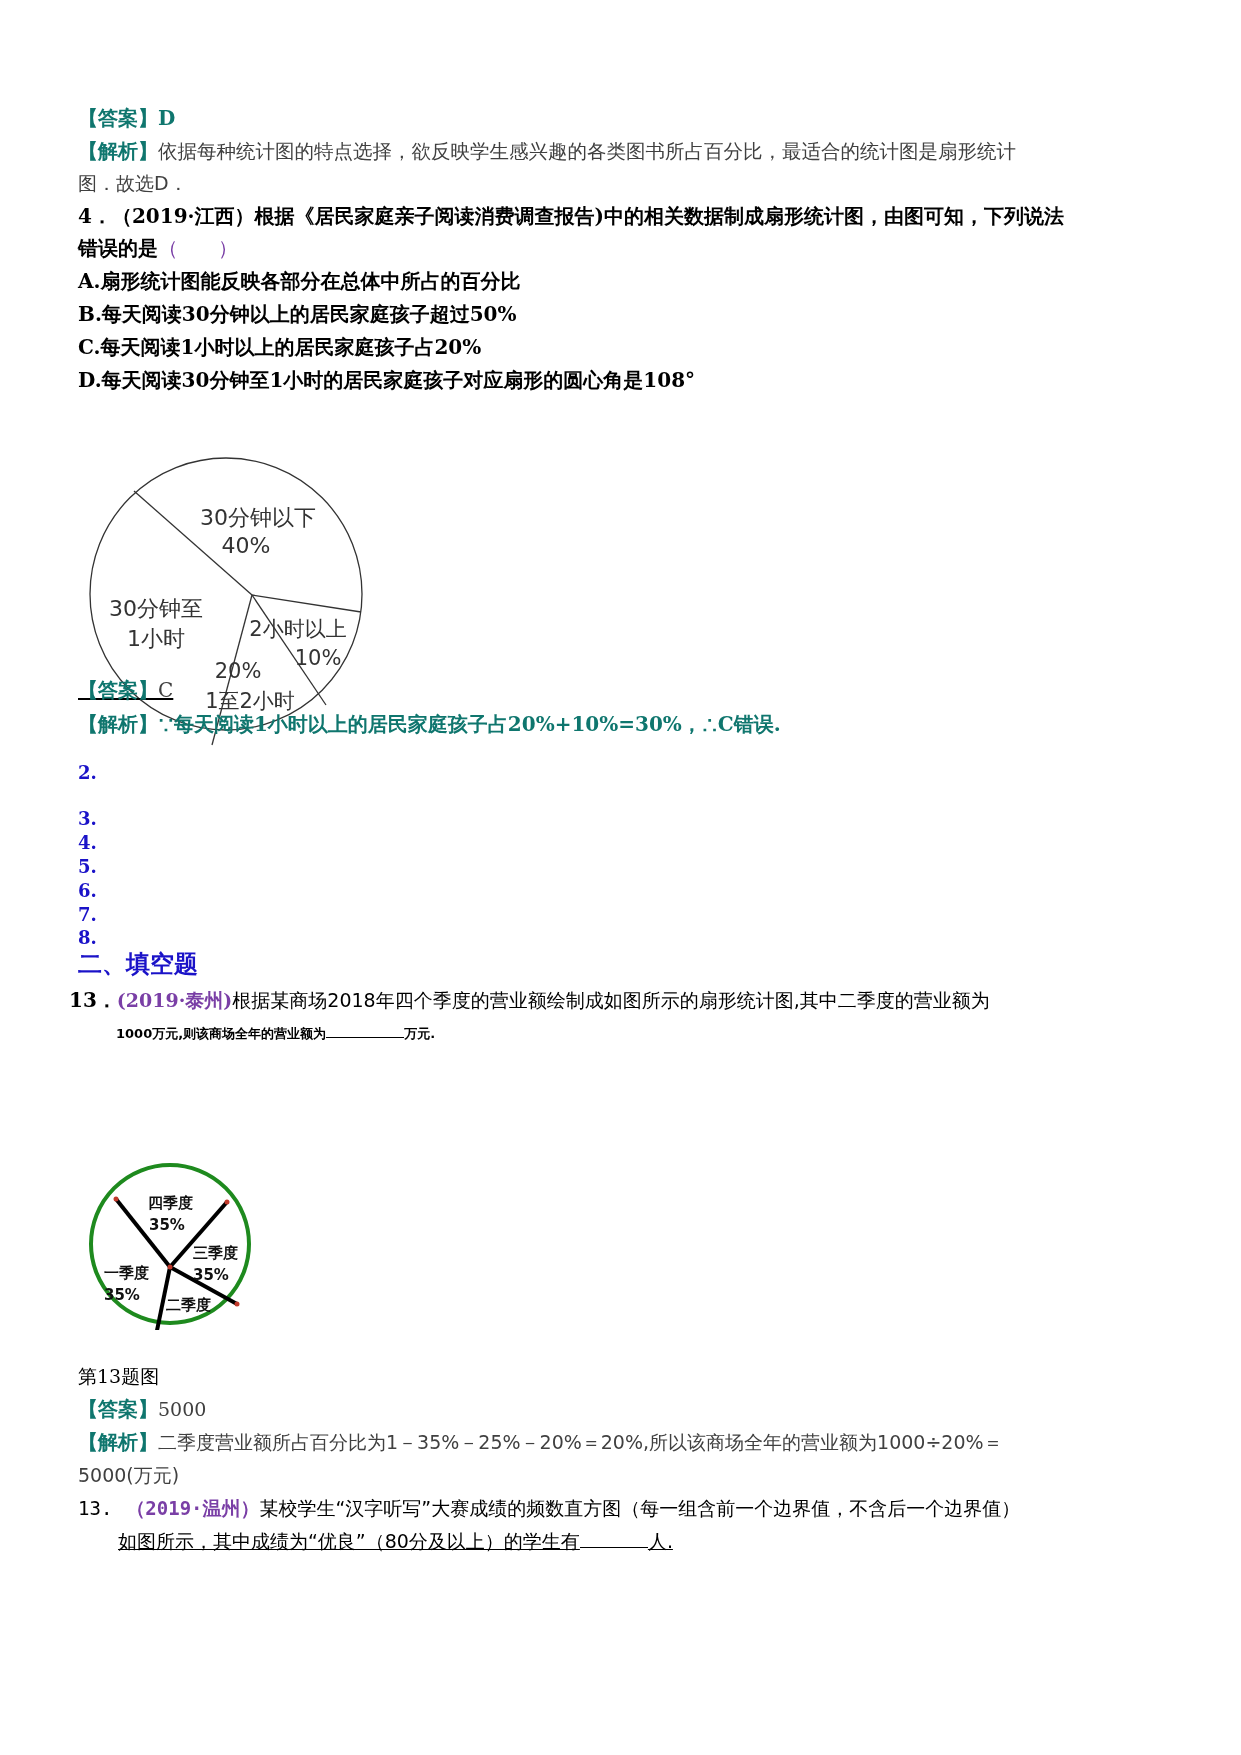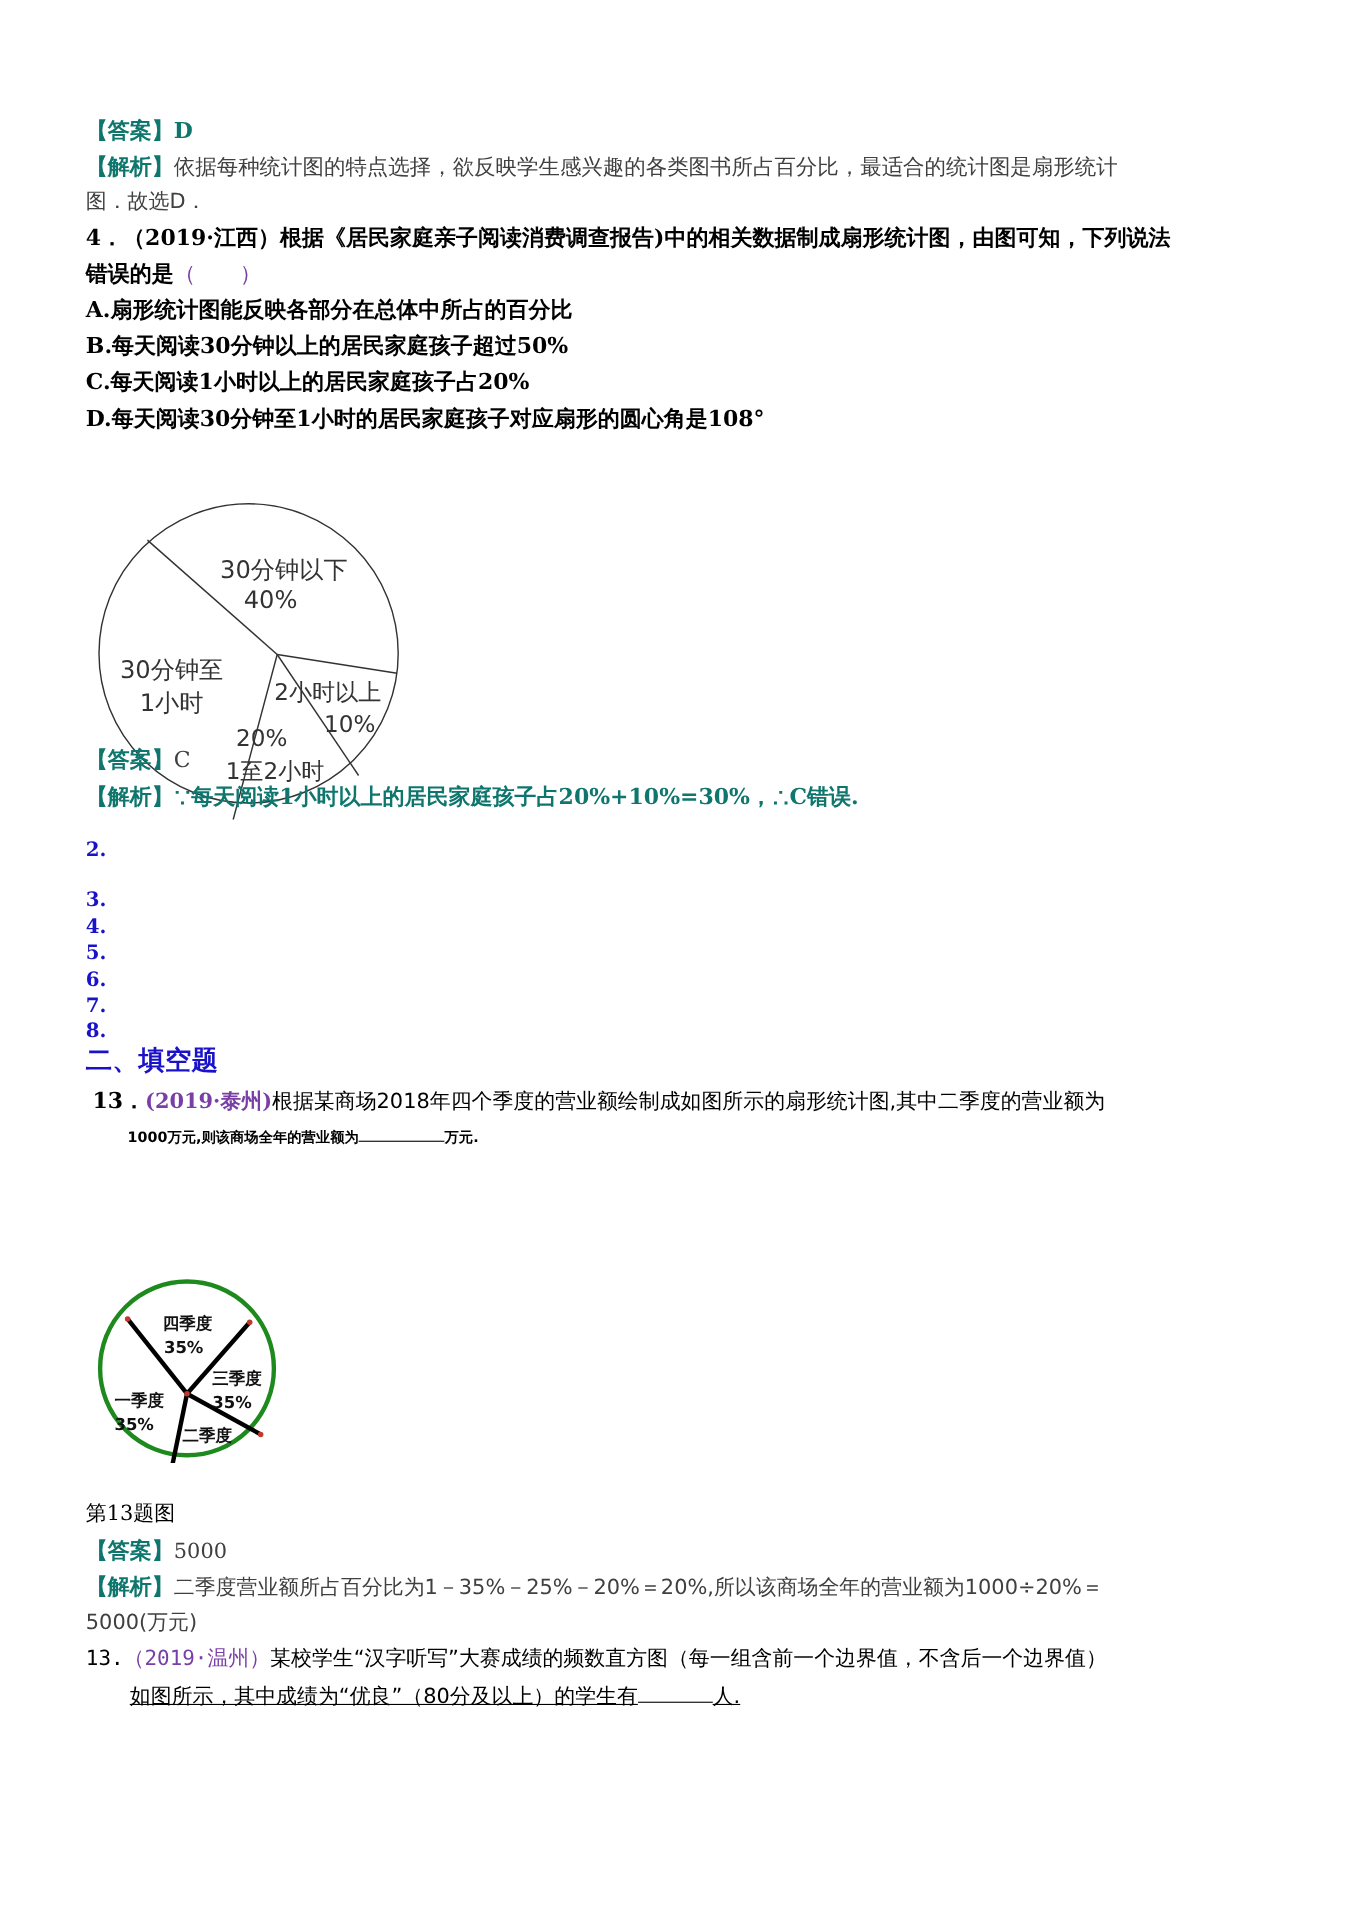--- a/index.html
+++ b/index.html
@@ -5,21 +5,21 @@
     html, body { margin: 0; padding: 0; background: #ffffff; }
     body { width: 1241px; height: 1755px; position: relative; overflow: hidden;
            font-family: "DejaVu Serif", "Liberation Serif", serif; color: #000; }
     .abs { position: absolute; white-space: nowrap; }
     .line { font-size: 20px; line-height: 28px; }
     .red { color: #404040; }
     .redb { color: #0f766e; font-weight: bold; }
     .bold { font-weight: bold; }
     .blue { color: #1a12c8; font-weight: bold; }
     .purple { color: #7a3fa6; font-weight: bold; }
-    .purple-sans { color: #7a3fa6; font-weight: normal; }
+    .purple-sans { color: #7a3fa6; font-weight: bold; margin-left: 14px; }
     .paren { color: #7a3fa6; }
     .sans { font-family: "DejaVu Sans", "Liberation Sans", sans-serif; }
     .blank { display: inline-block; border-bottom: 1px solid #000; height: 20px; vertical-align: baseline; }
     svg text { font-family: "DejaVu Sans", "Liberation Sans", sans-serif; }
   </style>
 </head>
 <body>
 
 <div class="abs line" style="left:78px; top:104px;">
   <span class="redb">【答案】</span><span class="redb">D</span>
@@ -56,38 +56,38 @@
     <text x="158" y="113" text-anchor="middle">40%</text>
     <text x="210" y="196" text-anchor="middle" font-size="21">2小时以上</text>
     <text x="230" y="225" text-anchor="middle" font-size="21">10%</text>
     <text x="150" y="238" text-anchor="middle" font-size="21">20%</text>
     <text x="162" y="268" text-anchor="middle" font-size="21">1至2小时</text>
     <text x="68" y="176" text-anchor="middle">30分钟至</text>
     <text x="68" y="206" text-anchor="middle">1小时</text>
   </g>
 </svg>
 
-<div class="abs line" style="left:78px; top:676px;">
+<div class="abs line" style="left:78px; top:676px;text-decoration:underline;">
   <span class="redb">【答案】</span><span class="red">C</span>
 </div>
 <div class="abs line redb" style="left:78px; top:710px;">
   <span>【解析】</span><span>∵每天阅读1小时以上的居民家庭孩子占20%+10%=30%，∴C错误.</span>
 </div>
 
 <div class="abs blue" style="left:78px; top:762px; font-size:18px;">2.</div>
 <div class="abs blue" style="left:78px; top:808px; font-size:18px;">3.</div>
 <div class="abs blue" style="left:78px; top:832px; font-size:18px;">4.</div>
 <div class="abs blue" style="left:78px; top:856px; font-size:18px;">5.</div>
 <div class="abs blue" style="left:78px; top:880px; font-size:18px;">6.</div>
 <div class="abs blue" style="left:78px; top:904px; font-size:18px;">7.</div>
 <div class="abs blue" style="left:78px; top:927px; font-size:18px;">8.</div>
 
 <div class="abs blue sans" style="left:78px; top:950px; font-size:24px; line-height:28px;">二、填空题</div>
 
-<div class="abs line" style="left:84px; top:986px;">
+<div class="abs line" style="left:69px; top:986px;">
   <span class="bold">13．</span><span class="purple" style="font-size:19px;">(2019·泰州)</span><span class="sans" style="font-size:19px;">根据某商场2018年四个季度的营业额绘制成如图所示的扇形统计图,其中二季度的营业额为</span>
 </div>
 <div class="abs line sans" style="left:116px; top:1017px; font-size:13px;font-weight:bold;">
   <span>1000万元,则该商场全年的营业额为</span><span class="blank" style="width:78px;"></span><span>万元.</span>
 </div>
 
 <svg class="abs" style="left:86px; top:1160px;" width="170" height="170" viewBox="0 0 170 170">
   <circle cx="84" cy="84" r="79" fill="#ffffff" stroke="#1e8a1e" stroke-width="4"></circle>
   <g stroke="#000" stroke-width="4">
     <line x1="84" y1="107" x2="30" y2="39"></line>

